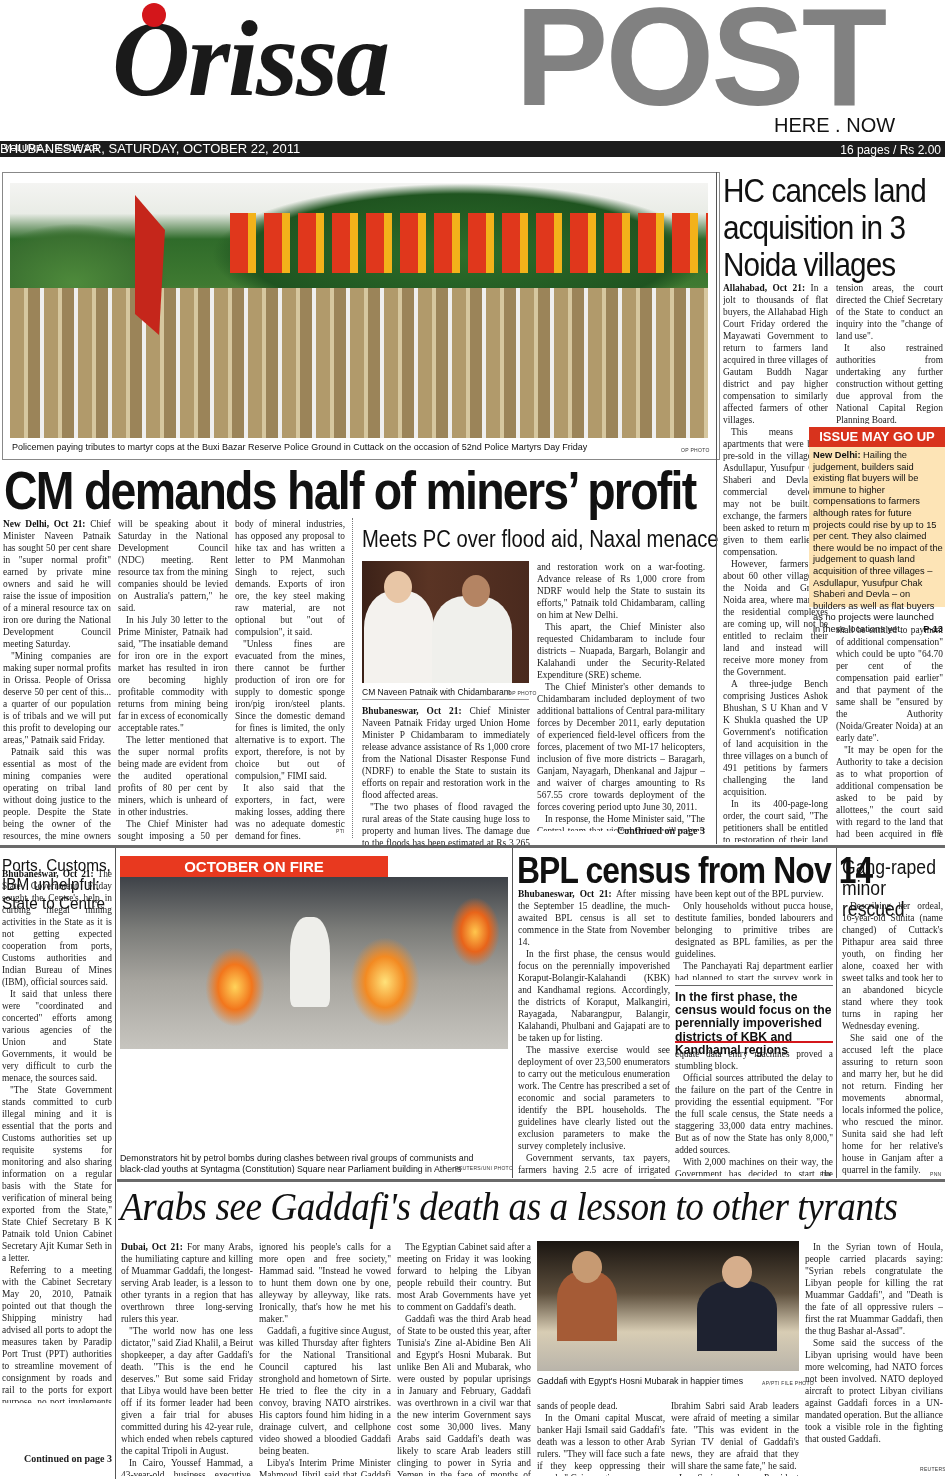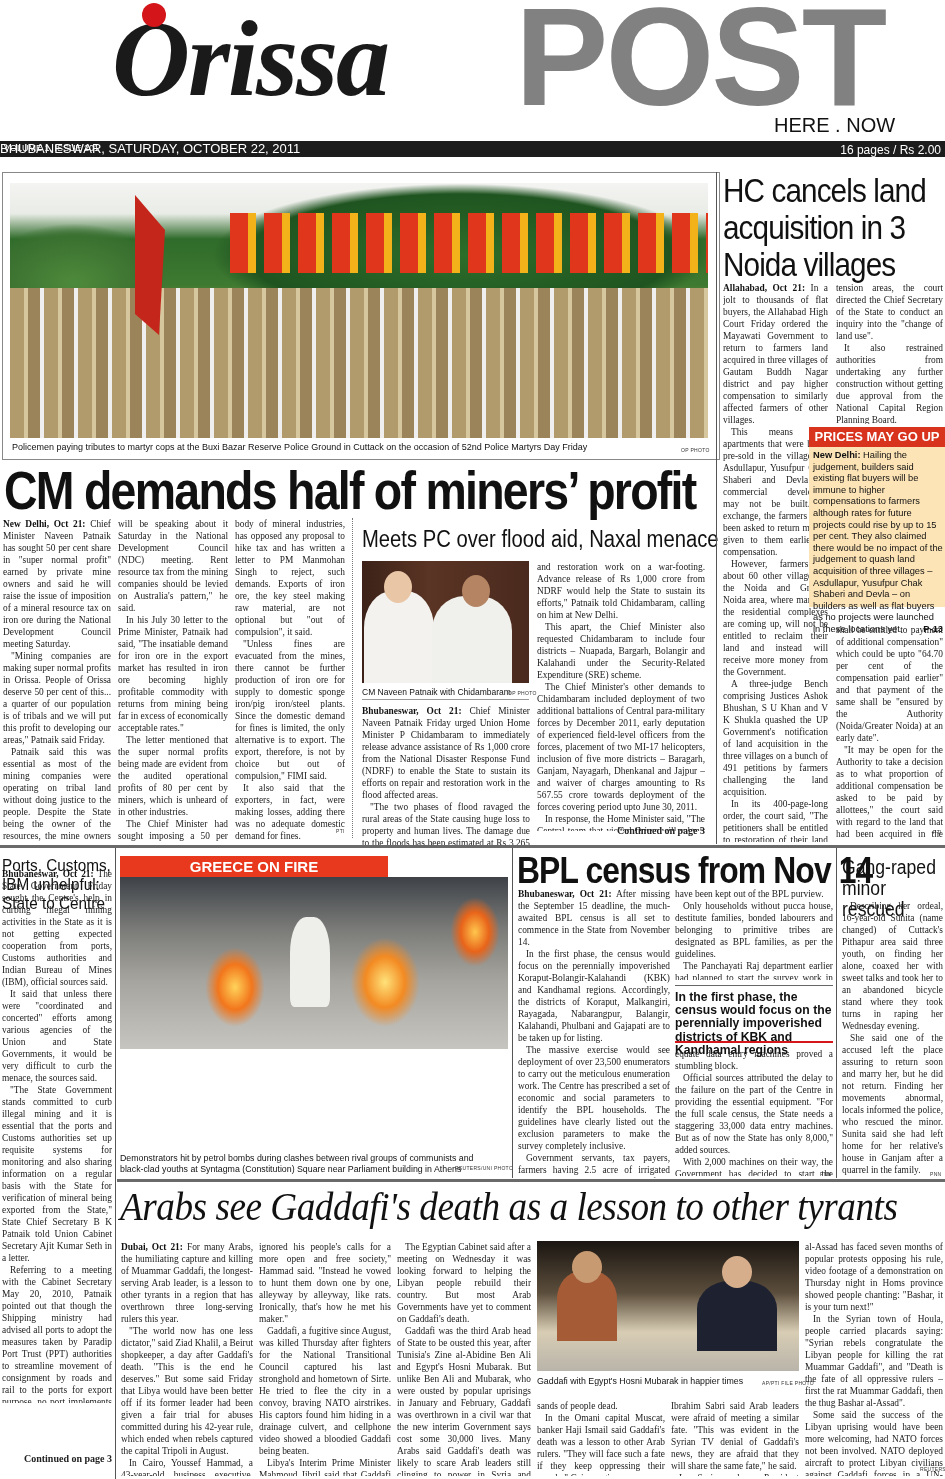--- a/index.html
+++ b/index.html
@@ -102,21 +102,21 @@
   <p>A three-judge Bench comprising Justices Ashok Bhushan, S U Khan and V K Shukla quashed the UP Government's notification of land acquisition in the three villages on a bunch of 491 petitions by farmers challenging the land acquisition.</p>
   <p>In its 400-page-long order, the court said, "The petitioners shall be entitled to restoration of their land subject to deposit of compensation which they had received."</p>
 
 </div>
 <div class="body" style="left:836px;top:282px;width:107px;height:142px">
   <p class="first">tension areas, the court directed the Chief Secretary of the State to conduct an inquiry into the "change of land use".</p>
   <p>It also restrained authorities from undertaking any further construction without getting due approval from the National Capital Region Planning Board.</p>
   <p>The court also granted relief to farmers of other villages, observing that "they</p>
 </div>
 <div class="abs prices-box"></div>
-<div class="abs prices-title">PRICES MAY GO UP</div>
+<div class="abs prices-title">ISSUE MAY GO UP</div>
 <div class="abs prices-text">
   <b>New Delhi:</b><span> Hailing the judgement, builders said existing flat buyers will be immune to higher compensations to farmers although rates for future projects could rise by up to 15 per cent. They also claimed there would be no impact of the judgement to quash land acquisition of three villages – Asdullapur, Yusufpur Chak Shaberi and Devla – on builders as well as flat buyers as no projects were launched in these locations yet.</span>
   <b style="float:right">P-13</b>
 </div>
 <div class="body" style="left:836px;top:624px;width:107px;height:215px">
   <p class="first">shall be entitled to payment of additional compensation" which could be upto "64.70 per cent of the compensation paid earlier" and that payment of the same shall be "ensured by the Authority (Noida/Greater Noida) at an early date".</p>
   <p>"It may be open for the Authority to take a decision as to what proportion of additional compensation be asked to be paid by allottees," the court said with regard to the land that had been acquired in the name of "planned industrial development" but was later sold to private builders for the construction of residential complexes.</p>
 </div>
 <div class="abs credit" style="left:933px;top:829px">PTI</div>
 
@@ -173,21 +173,21 @@
 <div class="body" style="left:2px;top:868px;width:110px;height:535px">
   <p class="first"><b>Bhubaneswar, Oct 21:</b><span> The State Government Friday sought the Centre's help in curbing illegal mining activities in the State as it is not getting expected cooperation from ports, Customs authorities and Indian Bureau of Mines (IBM), official sources said.</span></p>
   <p>It said that unless there were "coordinated and concerted" efforts among various agencies of the Union and State Governments, it would be very difficult to curb the menace, the sources said.</p>
   <p>"The State Government stands committed to curb illegal mining and it is essential that the ports and Customs authorities set up requisite systems for monitoring and also sharing information on a regular basis with the State for verification of mineral being exported from the State," State Chief Secretary B K Patnaik told Union Cabinet Secretary Ajit Kumar Seth in a letter.</p>
   <p>Referring to a meeting with the Cabinet Secretary May 20, 2010, Patnaik pointed out that though the Shipping ministry had advised all ports to adopt the measures taken by Paradip Port Trust (PPT) authorities to streamline movement of consignment by roads and rail to the ports for export purpose, no port implements it.</p>
   <p>Stating that ore originating from Orissa is exported mainly through Paradip port and neighbouring ports Haldia, Vishakhapatanam, Kakinada and Gangavaram, Patnaik said it is necessary in the interest of the efficient mineral administration that all the ports do take the measures taken by PPT authorities.</p>
 </div>
 <div class="abs body cont" style="left:2px;top:1453px;width:110px;overflow:visible">Continued on page 3</div>
 <div class="rule-v" style="left:115px;top:848px;height:631px"></div>
 
-<div class="abs greece-banner">GREECE ON FIRE</div>
+<div class="abs greece-banner">OCTOBER ON FIRE</div>
 <div class="abs greece-photo">
   <div class="man"></div>
     <div class="fire1"></div>
     <div class="fire2"></div>
     <div class="fire3"></div>
 </div>
 <div class="abs caption" style="left:120px;top:1153px;width:360px;line-height:11px;font-size:8.8px">Demonstrators hit by petrol bombs during clashes between rival groups of communists and black-clad youths at Syntagma (Constitution) Square near Parliament building in Athens</div>
 <div class="abs credit" style="left:455px;top:1165px">REUTERS/UNI PHOTO</div>
 <div class="rule-v" style="left:512px;top:848px;height:330px"></div>
 
@@ -227,37 +227,36 @@
   <p class="first"><b>Dubai, Oct 21:</b><span> For many Arabs, the humiliating capture and killing of Muammar Gaddafi, the longest-serving Arab leader, is a lesson to other tyrants in a region that has overthrown three long-serving rulers this year.</span></p>
   <p>"The world now has one less dictator," said Ziad Khalil, a Beirut shopkeeper, a day after Gaddafi's death. "This is the end he deserves." But some said Friday that Libya would have been better off if its former leader had been given a fair trial for abuses committed during his 42-year rule, which ended when rebels captured the capital Tripoli in August.</p>
   <p>In Cairo, Youssef Hammad, a 43-year-old business executive, said he was not surprised by Gaddafi's gruesome demise. "The way he was going to die, if caught, was sealed when he</p>
 </div>
 <div class="body" style="left:259px;top:1241px;width:132px;height:235px">
   <p class="first">ignored his people's calls for a more open and free society," Hammad said. "Instead he vowed to hunt them down one by one, alleyway by alleyway, like rats. Ironically, that's how he met his maker."</p>
   <p>Gaddafi, a fugitive since August, was killed Thursday after fighters for the National Transitional Council captured his last stronghold and hometown of Sirte. He tried to flee the city in a convoy, braving NATO airstrikes. His captors found him hiding in a drainage culvert, and cellphone video showed a bloodied Gaddafi being beaten.</p>
   <p>Libya's Interim Prime Minister Mahmoud Jibril said that Gaddafi was hit during "crossfire" while being taken to hospital, but most Libyans, including officials, seemed to have little doubt that he was probably killed by his captors.</p>
 </div>
 <div class="body" style="left:397px;top:1241px;width:134px;height:235px">
-  <p>The Egyptian Cabinet said after a meeting on Wednesday it was looking forward to helping the Libyan people rebuild their country. But most Arab Governments have yet to comment on Gaddafi's death.</p>
+  <p>The Egyptian Cabinet said after a meeting on Friday it was looking forward to helping the Libyan people rebuild their country. But most Arab Governments have yet to comment on Gaddafi's death.</p>
   <p>Gaddafi was the third Arab head of State to be ousted this year, after Tunisia's Zine al-Abidine Ben Ali and Egypt's Hosni Mubarak. But unlike Ben Ali and Mubarak, who were ousted by popular uprisings in January and February, Gaddafi was overthrown in a civil war that the new interim Government says cost some 30,000 lives. Many Arabs said Gaddafi's death was likely to scare Arab leaders still clinging to power in Syria and Yemen in the face of months of pro-democracy protests and crackdowns by security forces that have left thou-</p>
 </div>
 <div class="abs gad-photo">
   <div class="g1"></div>
     <div class="g2"></div>
     <div class="f1"></div>
     <div class="f2"></div>
 </div>
 <div class="abs caption" style="left:537px;top:1376px;font-size:8.8px">Gaddafi with Egypt's Hosni Mubarak in happier times</div>
 <div class="abs credit" style="left:762px;top:1380px">AP/PTI FILE PHOTO</div>
 <div class="body" style="left:537px;top:1400px;width:128px;height:76px">
   <p class="first">sands of people dead.</p>
   <p>In the Omani capital Muscat, banker Haji Ismail said Gaddafi's death was a lesson to other Arab rulers. "They will face such a fate if they keep oppressing their people." Cairo engineer</p>
 </div>
 <div class="body" style="left:671px;top:1400px;width:128px;height:76px">
   <p class="first">Ibrahim Sabri said Arab leaders were afraid of meeting a similar fate. "This was evident in the Syrian TV denial of Gaddafi's news, they are afraid that they will share the same fate," he said.</p>
   <p>In Syria, where President Bashar</p>
 </div>
 <div class="body" style="left:805px;top:1241px;width:138px;height:235px">
-  <p class="first">al-Assad has faced seven months of popular protests opposing his rule, video footage of a demonstration on Thursday night in Homs province showed people chanting: "Bashar, it is your turn next!"</p>
   <p>In the Syrian town of Houla, people carried placards saying: "Syrian rebels congratulate the Libyan people for killing the rat Muammar Gaddafi", and "Death is the fate of all oppressive rulers – first the rat Muammar Gaddafi, then the thug Bashar al-Assad".</p>
   <p>Some said the success of the Libyan uprising would have been more welcoming, had NATO forces not been involved. NATO deployed aircraft to protect Libyan civilians against Gaddafi forces in a UN-mandated operation. But the alliance took a visible role in the fighting that ousted Gaddafi.</p>
 </div>
 <div class="abs credit" style="left:920px;top:1466px">REUTERS</div>
 
 </body></html>

